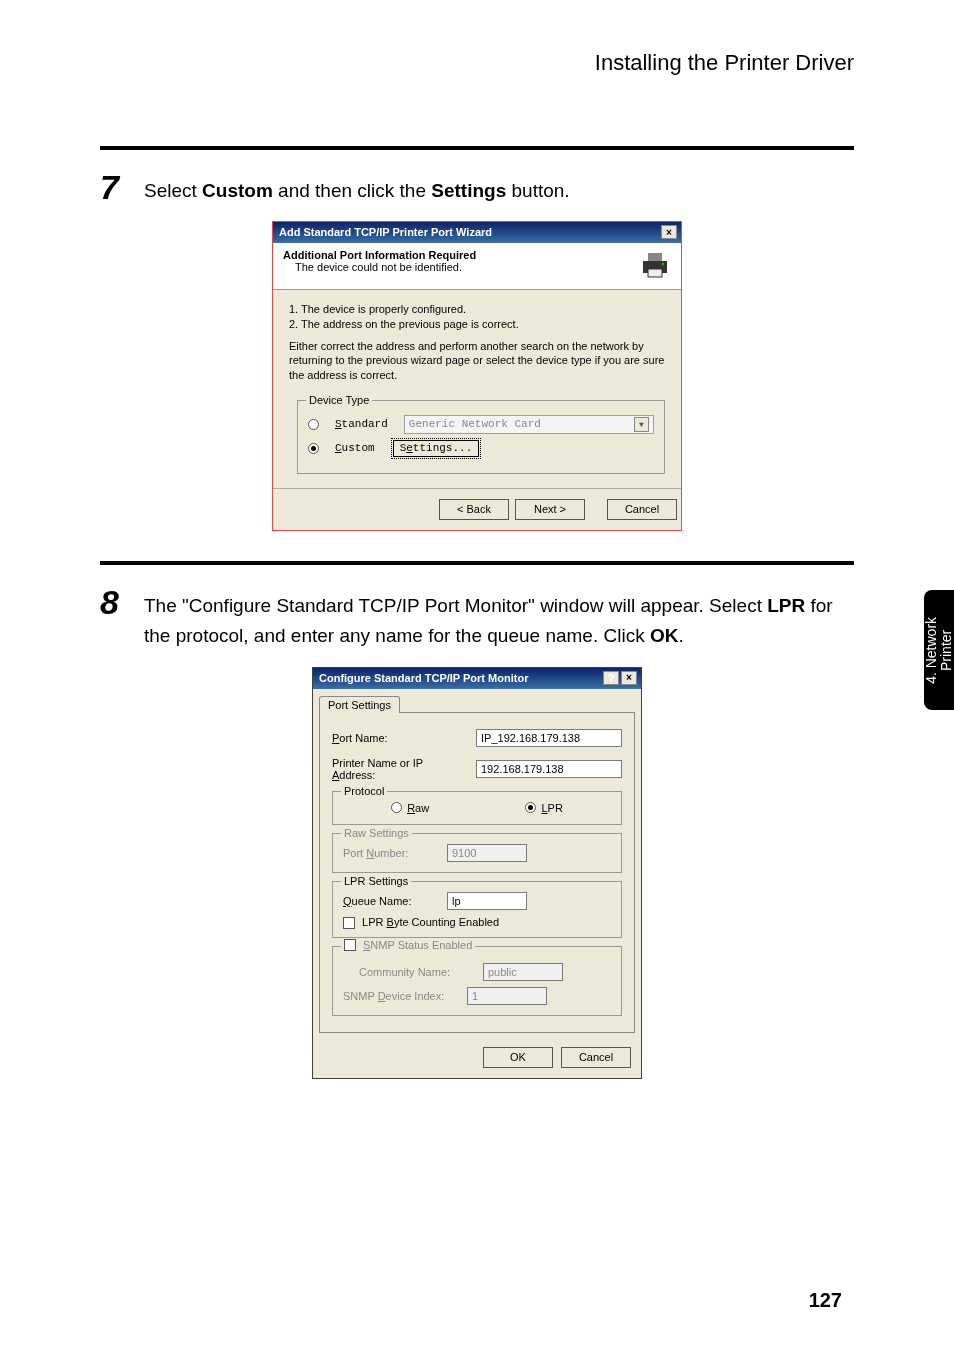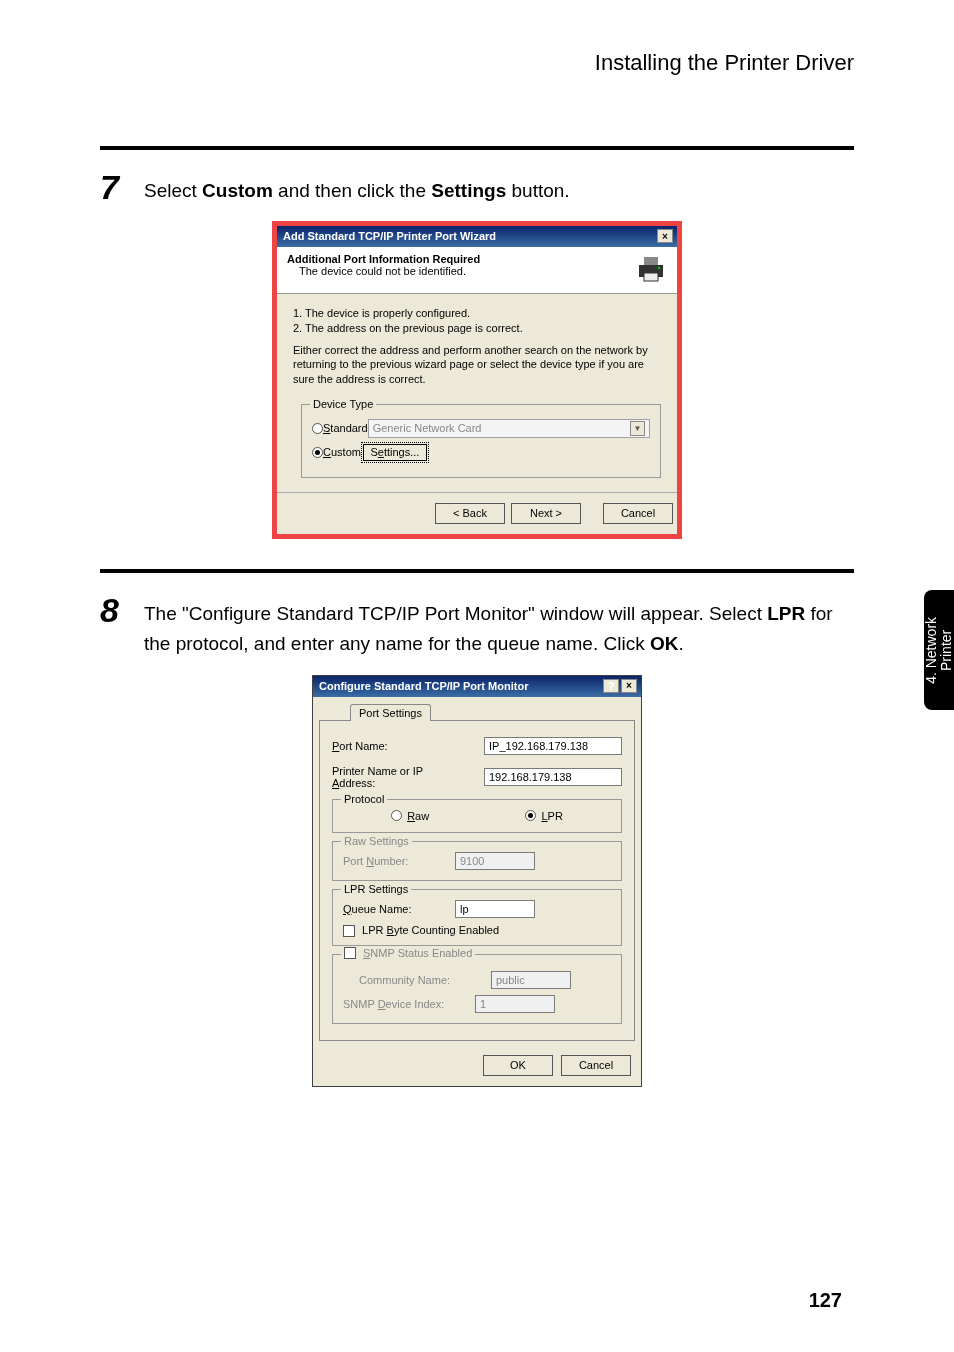--- a/index.html
+++ b/index.html
@@ -48,21 +48,21 @@
   .bold { font-weight: bold; }
   .screenshot-wrap {
     display: flex;
     justify-content: center;
     margin: 15px 0 30px 0;
   }
 
   
   .dlg1 {
     width: 410px;
-    border: 5px solid #ef4444;
+    border: 1px solid #ef4444;
     font-family: Tahoma, sans-serif;
     font-size: 11px;
     background: #ece9d8;
     color: #000;
   }
   .titlebar {
     background: linear-gradient(#0a246a, #3b6ea5);
     color: #fff;
     font-weight: bold;
     padding: 3px 4px 4px 6px;
@@ -112,22 +112,23 @@
   .fieldset-legend {
     position: absolute;
     top: -7px; left: 8px;
     background: #ece9d8;
     padding: 0 3px;
     font-size: 11px;
   }
   .radio-row {
     display: flex;
     align-items: center;
-    gap: 0;
+    gap: 16px;
     margin: 4px 0;
+    font-family: Liberation Mono, monospace;
   }
   .radio {
     width: 11px; height: 11px; border-radius: 50%;
     border: 1px solid #555; background: #fff;
     display: inline-flex; align-items: center; justify-content: center;
   }
   .radio.checked::after {
     content: ""; width: 5px; height: 5px; background: #000; border-radius: 50%;
   }
   .dd {
@@ -179,21 +180,20 @@
   }
   .title2-q {
     width: 16px; height: 14px;
     background: #ece9d8;
     border: 1px solid #888;
     font-size: 11px; font-weight: bold;
     display: flex; align-items: center; justify-content: center;
   }
   .tabbar {
     padding: 6px 6px 0 6px;
-    margin-left: 31px;
   }
   .tab {
     display: inline-block;
     border: 1px solid #888;
     border-bottom: 0;
     background: #ece9d8;
     padding: 2px 8px;
     border-radius: 3px 3px 0 0;
     font-size: 11px;
     position: relative;
@@ -202,21 +202,21 @@
   .tabbody {
     border: 1px solid #888;
     margin: 0 6px 6px 6px;
     padding: 12px 12px 8px 12px;
     background: #ece9d8;
   }
   .formrow {
     display: flex;
     align-items: center;
     margin: 4px 0 10px 0;
-    gap: 22px;
+    gap: 14px;
   }
   .formrow label { width: 130px; font-size: 11px; }
   .txt {
     border: 1px solid #7a7a7a;
     background: #fff;
     height: 18px;
     padding: 1px 4px;
     font-size: 11px;
     flex: 1;
     display: flex; align-items: center;

